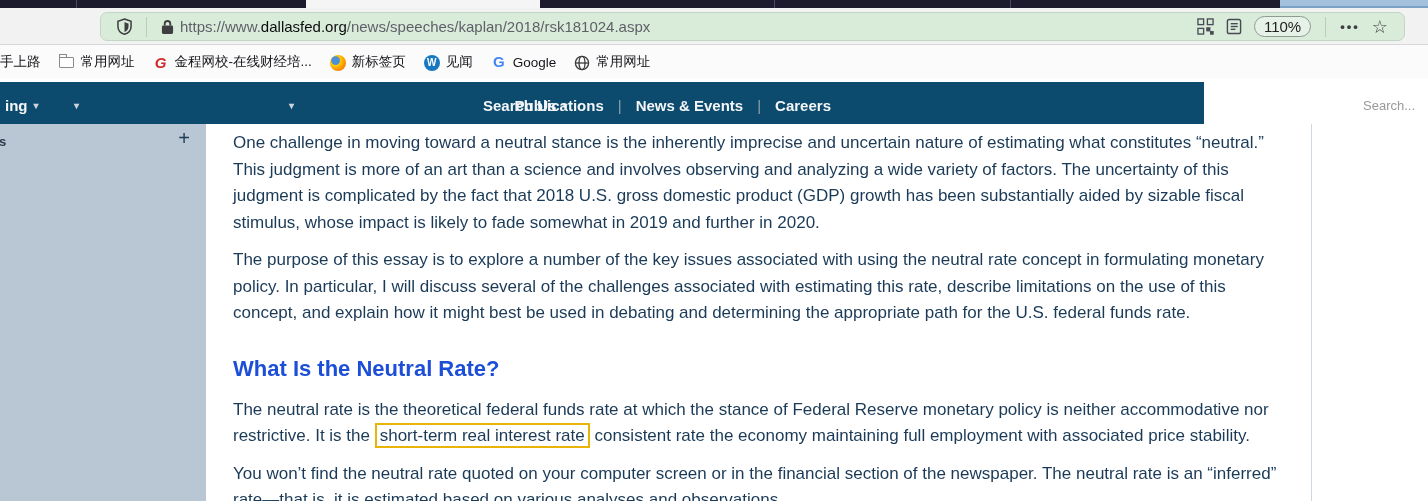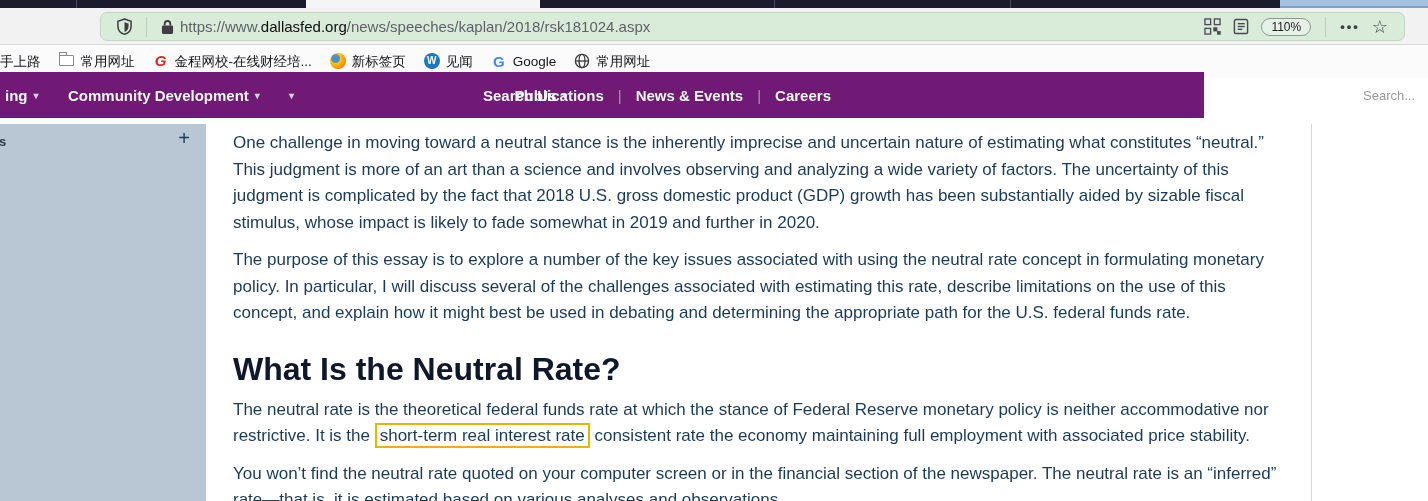--- a/index.html
+++ b/index.html
@@ -13,54 +13,54 @@
   .tabstrip .window-edge { position:absolute; left:1280px; top:0; width:148px; height:8px; background:#a3c0dc; border-bottom:2px solid #7ba2c4; }
 
   
   .toolbar { position:absolute; left:0; top:8px; width:1428px; height:37px; background:#f3f2f3; border-bottom:1px solid #d8d7d8; }
   .urlbar { position:absolute; left:100px; top:4px; width:1305px; height:29px; background:#d9ecda; border:1px solid #c2d6c3; border-radius:7px; display:flex; align-items:center; padding:0 10px; }
   .urlbar .vsep { width:1px; height:20px; background:#b9cdb9; margin:0 8px; flex:none; }
   .url-text { font-size:15px; color:#5f5f68; white-space:nowrap; overflow:hidden; }
   .url-text .domain { color:#0c0c0d; }
   .spacer { flex:1; }
   .tool-ico { flex:none; display:inline-flex; align-items:center; justify-content:center; margin:0 6px; color:#3e3d40; }
-  .zoom-badge { flex:none; font-size:12px; color:#222; border:1px solid #8f9a90; border-radius:11px; padding:1px 9px; background:rgba(255,255,255,0.35); margin:16px 6px; }
+  .zoom-badge { flex:none; font-size:15px; color:#222; border:1px solid #8f9a90; border-radius:11px; padding:1px 9px; background:rgba(255,255,255,0.35); margin:16px 6px; }
   .ellipsis { font-size:13px; letter-spacing:2px; font-weight:bold; color:#3e3d40; }
   .star { font-size:18px; color:#3e3d40; }
 
   
   .bookmarks { position:absolute; left:0; top:45px; width:1428px; height:33px; background:#fbfbfb; display:flex; align-items:center; }
-  .bm { display:inline-flex; align-items:flex-start; gap:6px; font-size:13.5px; color:#15141a; margin-right:18px; white-space:nowrap; }
+  .bm { display:inline-flex; align-items:flex-end; gap:6px; font-size:13.5px; color:#15141a; margin-right:18px; white-space:nowrap; }
   .bm-icon { width:16px; height:16px; display:inline-flex; align-items:center; justify-content:center; flex:none; }
   .folder { width:15px; height:11px; border:1.5px solid #8a8a8e; border-radius:1px; position:relative; background:#fff; }
   .folder:before { content:""; position:absolute; left:-1px; top:-4px; width:6px; height:3px; border:1.5px solid #8a8a8e; border-bottom:none; border-radius:1px 1px 0 0; }
   .gfedu { color:#cf2a27; font-weight:bold; font-size:15px; font-style:italic; }
   .ffx { width:16px; height:16px; border-radius:50%; background:radial-gradient(circle at 35% 35%, #4a90d9 0 26%, #ffcb00 34%, #ff9400 62%, #e2571b 100%); }
   .wscn { width:16px; height:16px; border-radius:50%; background:#1879c0; color:#fff; font-size:10px; font-weight:bold; display:flex; align-items:center; justify-content:center; }
   .goog { color:#4285F4; font-weight:bold; font-size:15px; }
 
   
-  .sitenav { position:absolute; left:0; top:72px; width:1204px; height:46px; background:#701a75; color:#f4f6f8; }
+  .sitenav { position:absolute; left:0; top:82px; width:1204px; height:46px; background:#0c4a6e; color:#f4f6f8; }
   .nav-item { position:absolute; top:0; height:46px; display:flex; align-items:center; font-size:15px; font-weight:bold; white-space:nowrap; }
   .caret { font-size:10px; margin-left:6px; color:#ccd5dc; }
   .nav-right { position:absolute; right:373px; top:0; height:46px; display:flex; align-items:center; gap:14px; font-size:15px; font-weight:bold; white-space:nowrap; }
   .nav-right .pipe { color:#8fa0ad; font-weight:normal; }
   .nav-search { position:absolute; left:1355px; top:11px; width:85px; height:24px; border:none; border-radius:2px; padding:0 8px; font-size:13px; color:#555; background:#fff; font-family:"Liberation Sans", sans-serif; }
   .nav-search::placeholder { color:#999; }
 
   
   .page { position:absolute; left:0; top:124px; width:1428px; height:377px; background:#ffffff; }
   .side { position:absolute; left:0; top:0; width:206px; height:377px; background:#b9c6d3; }
   .side .edge-frag { position:absolute; left:-1px; top:10px; font-size:13px; font-weight:bold; color:#2a3b4c; }
   .side .plus { position:absolute; right:16px; top:4px; font-size:20px; color:#1d3a52; line-height:1; cursor:default; }
   .col-line { position:absolute; left:1311px; top:0; width:1px; height:377px; background:#ccd9e4; }
 
   .article { position:absolute; left:233px; top:6px; width:1058px; color:#1a3a57; }
   .article p { font-size:17px; line-height:26.5px; margin:0 0 11px 0; }
-  .article h2 { font-size:32px; line-height:34px; margin:25px 0 11px 0; color:#0f172a; font-weight:bold; }
+  .article h2 { font-size:22px; line-height:34px; margin:25px 0 11px 0; color:#1d4ed8; font-weight:bold; }
   .redbox { border:2px solid #eab308; padding:1px 3px; }
 </style>
 </head>
 <body>
 
 <div class="tabstrip">
   <div class="sep" style="left:76px"></div>
   <div class="sep" style="left:774px"></div>
   <div class="sep" style="left:1010px"></div>
   <div class="active-tab"></div>
@@ -149,21 +149,20 @@
     <span>常用网址</span>
   </span>
 </div>
 
 <div class="sitenav">
   <span class="nav-item" style="left:5px">
     <span>ing</span>
     <span class="caret">▾</span>
   </span>
   <span class="nav-item" style="left:68px">
-    <span>Community Development</span>
     <span class="caret">▾</span>
   </span>
   <span class="nav-item" style="left:283px">
     <span class="caret">▾</span>
   </span>
   <span class="nav-item" style="left:483px">
     <span>Search Us</span>
     <span class="caret">▾</span>
   </span>
 

